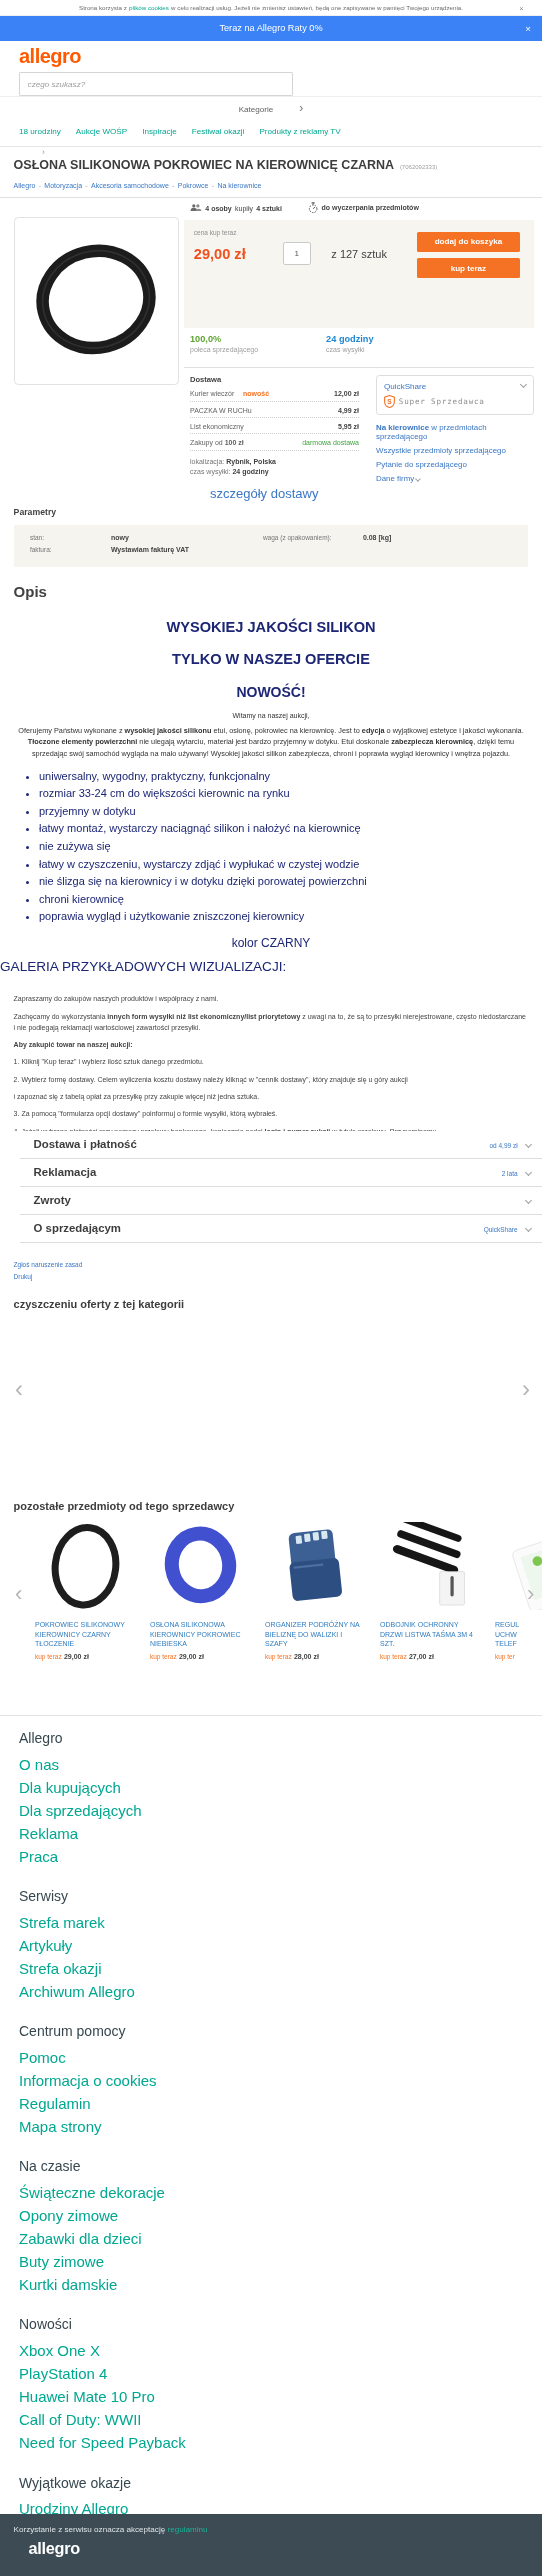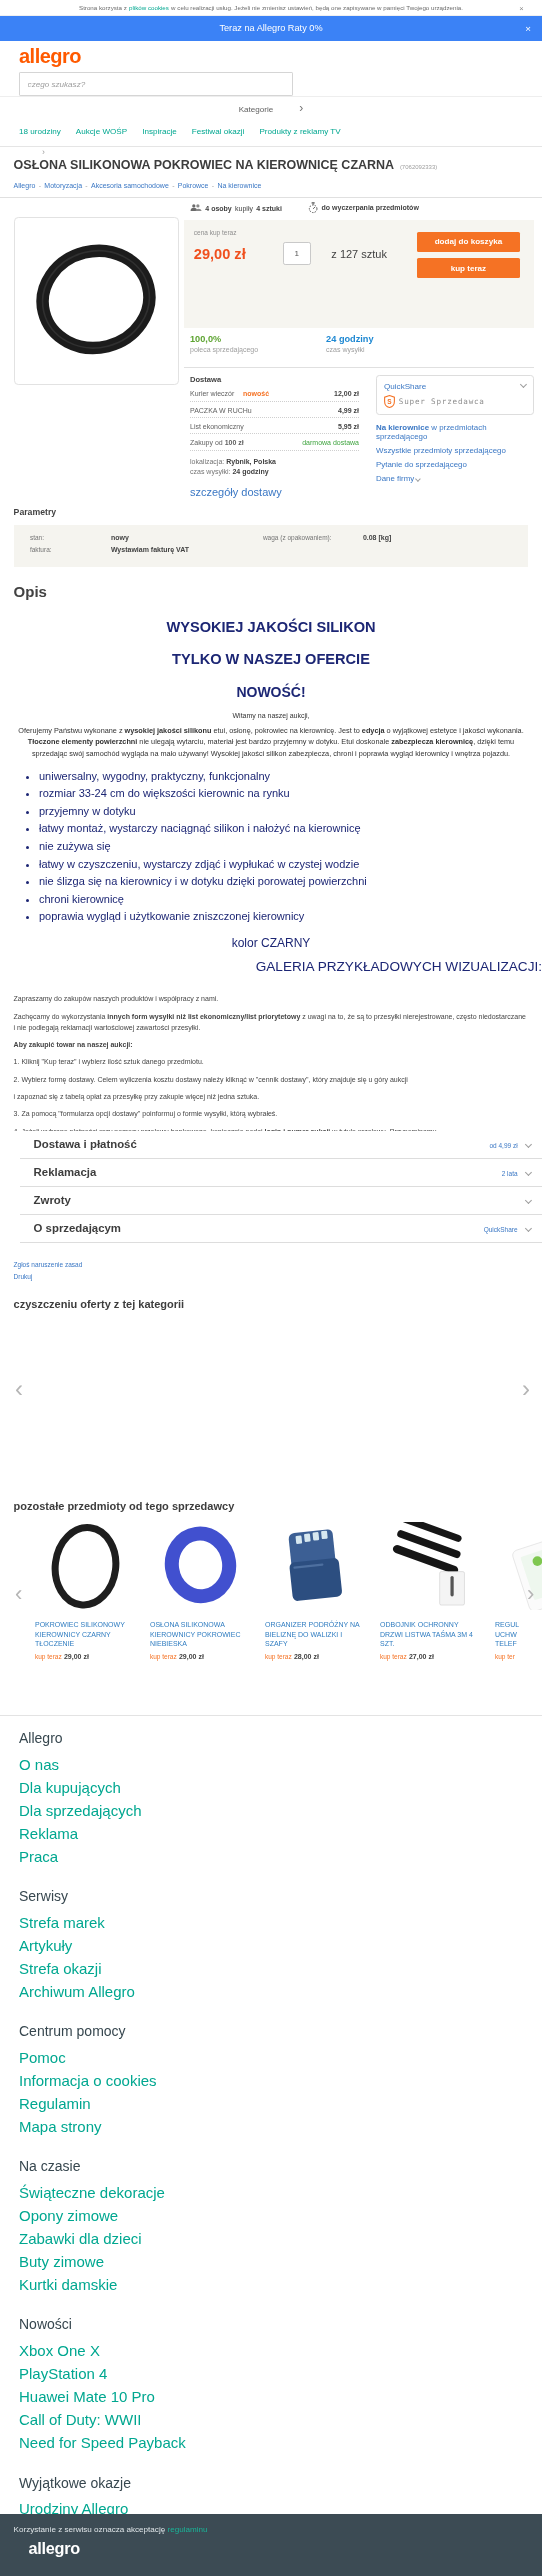--- a/index.html
+++ b/index.html
@@ -57,21 +57,21 @@
   .stat-lbl { color:#9e9e9e; font-size:7px; margin-top:2.2px; }
   .stats-divider { position:absolute; left:184px; right:8.1px; top:169px; border-top:0.5px solid #e0e0e0; }
   .delivery-col { position:absolute; left:190px; top:177px; width:169px; }
   .delivery-h { font-size:7.6px; font-weight:bold; margin-bottom:2.2px; }
   .d-row { display:flex; justify-content:space-between; align-items:center; font-size:7px; color:#616161; padding:4.3px 0 3.8px; border-bottom:0.5px dotted #cfcfcf; }
   .d-row .badge { color:#f57224; font-weight:bold; margin-left:8.7px; }
   .d-row .d-price { font-weight:bold; color:#424242; }
   .d-free-val { color:#3fa43f; }
   .d-loc { margin-top:6px; font-size:7px; color:#757575; line-height:1.5; }
   .d-loc b { color:#424242; }
-  .d-details { display:inline-block; margin-top:8.1px; font-size:11px; color:#3a77c4; text-decoration:none; }
+  .d-details { display:inline-block; margin-top:8.1px; font-size:13px; color:#3a77c4; text-decoration:none;margin-left:20px; }
   .seller-col { position:absolute; left:376px; top:177px; width:158px; }
   .seller-card { border:0.5px solid #ddd; border-radius:3.3px; padding:6px 7px; position:relative; }
   .seller-name { color:#3a77c4; font-size:8.1px; }
   .seller-badge { display:flex; align-items:center; gap:3.8px; margin-top:4.3px; }
   .seller-badge span { font-family:"DejaVu Sans Mono", monospace; font-size:7.6px; color:#8d8d8d; letter-spacing:0.8px; }
   .chev-down { width:4.9px; height:4.9px; border-right:1.1px solid #9e9e9e; border-bottom:1.1px solid #9e9e9e; transform:rotate(45deg); display:inline-block; }
   .card-chev { position:absolute; right:7px; top:6.5px; }
   .seller-links { margin-top:8.1px; }
   .seller-links a { display:block; color:#3a77c4; text-decoration:none; font-size:7.9px; margin-bottom:4.9px; }
 
@@ -89,21 +89,21 @@
   .desc { height:556px; }
   .opis-h { font-size:15px; font-weight:bold; margin:7.6px 0 0 13.6px; }
   .navy-h { text-align:center; color:#1c2674; font-weight:bold; font-size:14.6px; margin-top:16.3px; }
   .navy-h.first { margin-top:19.5px; }
   .navy-h.small3 { font-size:14px; }
   .welcome { text-align:center; font-size:7px; color:#333; margin-top:12px; }
   .intro { width:515px; margin:6.5px auto 0; text-align:center; font-size:7.3px; color:#333; line-height:1.55; }
   .desc-bullets { margin:9.8px 0 0 39px; color:#1c2674; font-size:11px; line-height:1.45; }
   .desc-bullets li { margin-bottom:1.6px; }
   .navy-color { text-align:center; color:#1c2674; font-size:12px; margin-top:11px; }
-  .navy-gallery { text-align:right; color:#1c2674; font-size:13.6px; margin-top:8.7px; }
+  .navy-gallery { text-align:left; color:#1c2674; font-size:13.6px; margin-top:8.7px; }
   .desc-p { margin:0 13.6px 6.5px; font-size:7px; color:#444; line-height:1.55; }
   .desc-p.mt { margin-top:20.6px; }
   .howto { font-weight:bold; }
 
   
   .accordions { height:113px; }
   .acc-row { height:28px; border-bottom:0.5px solid #ddd; position:relative;margin-left:20px; }
   .acc-title { position:absolute; left:13.6px; top:7px; font-size:11.4px; font-weight:bold; color:#3d3d3d; }
   .acc-meta { position:absolute; right:24.4px; top:11px; font-size:6.5px; color:#3a77c4; }
   .acc-chev { position:absolute; right:11px; top:11px; }

